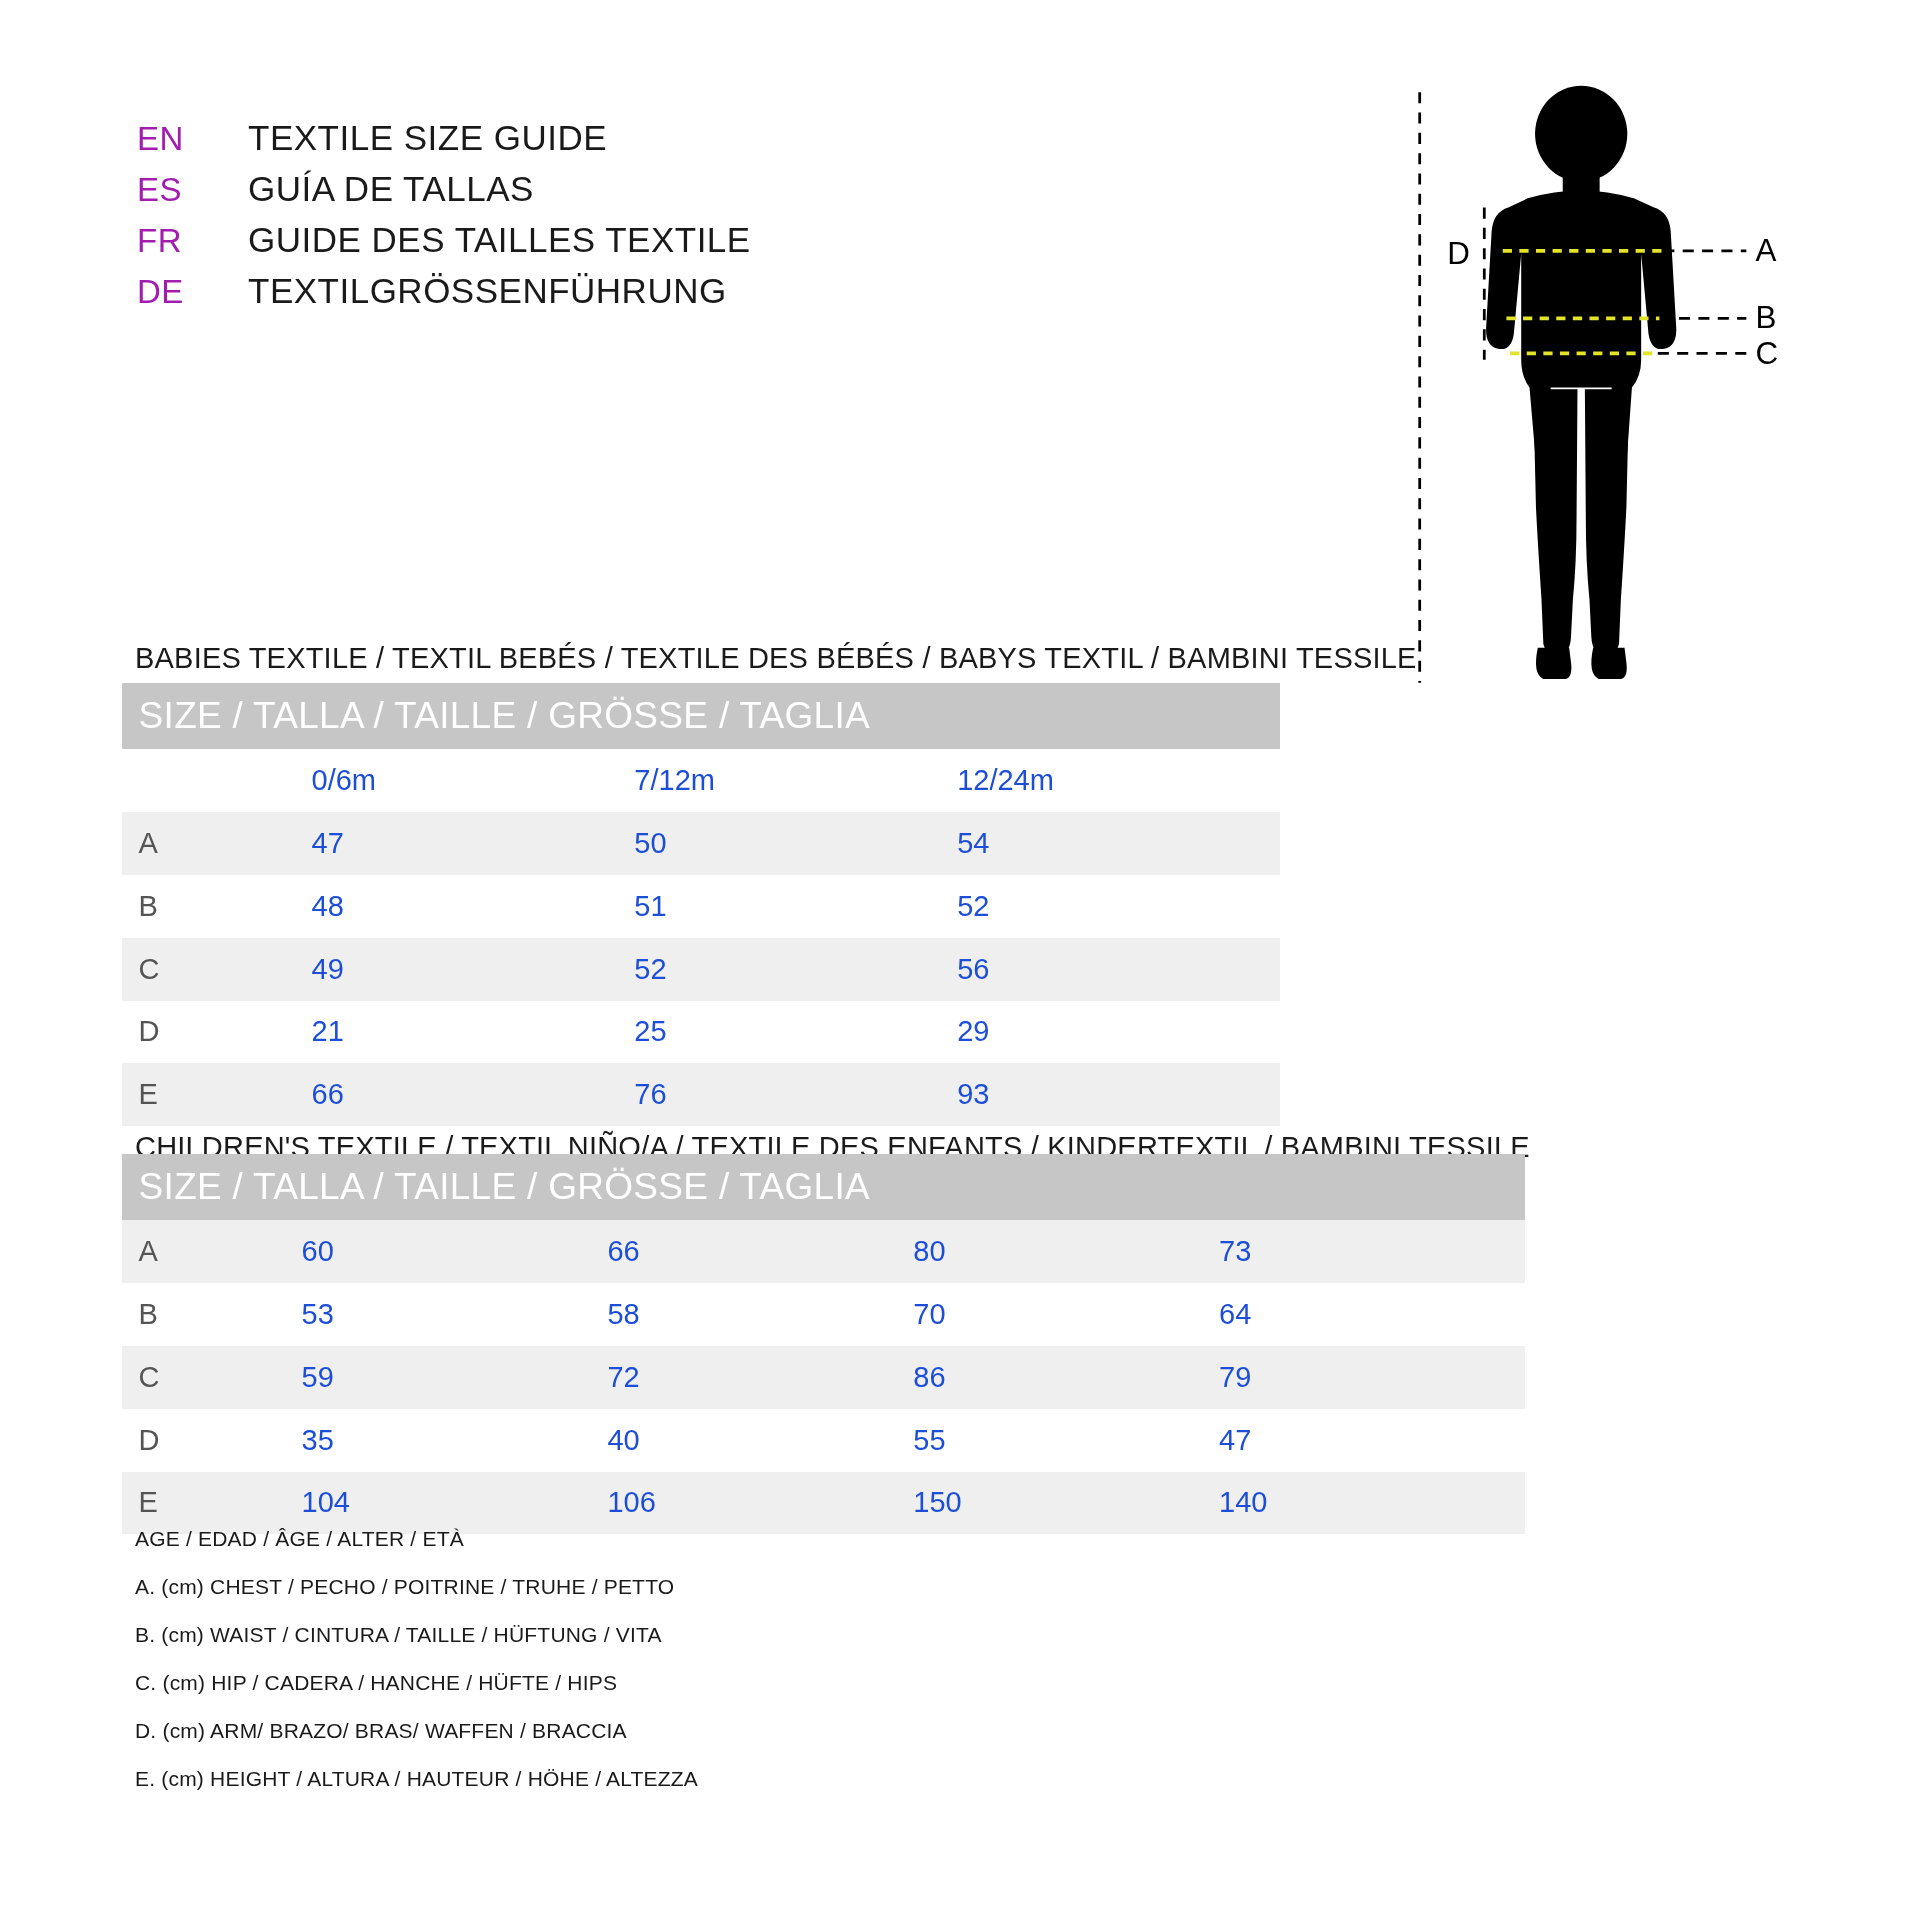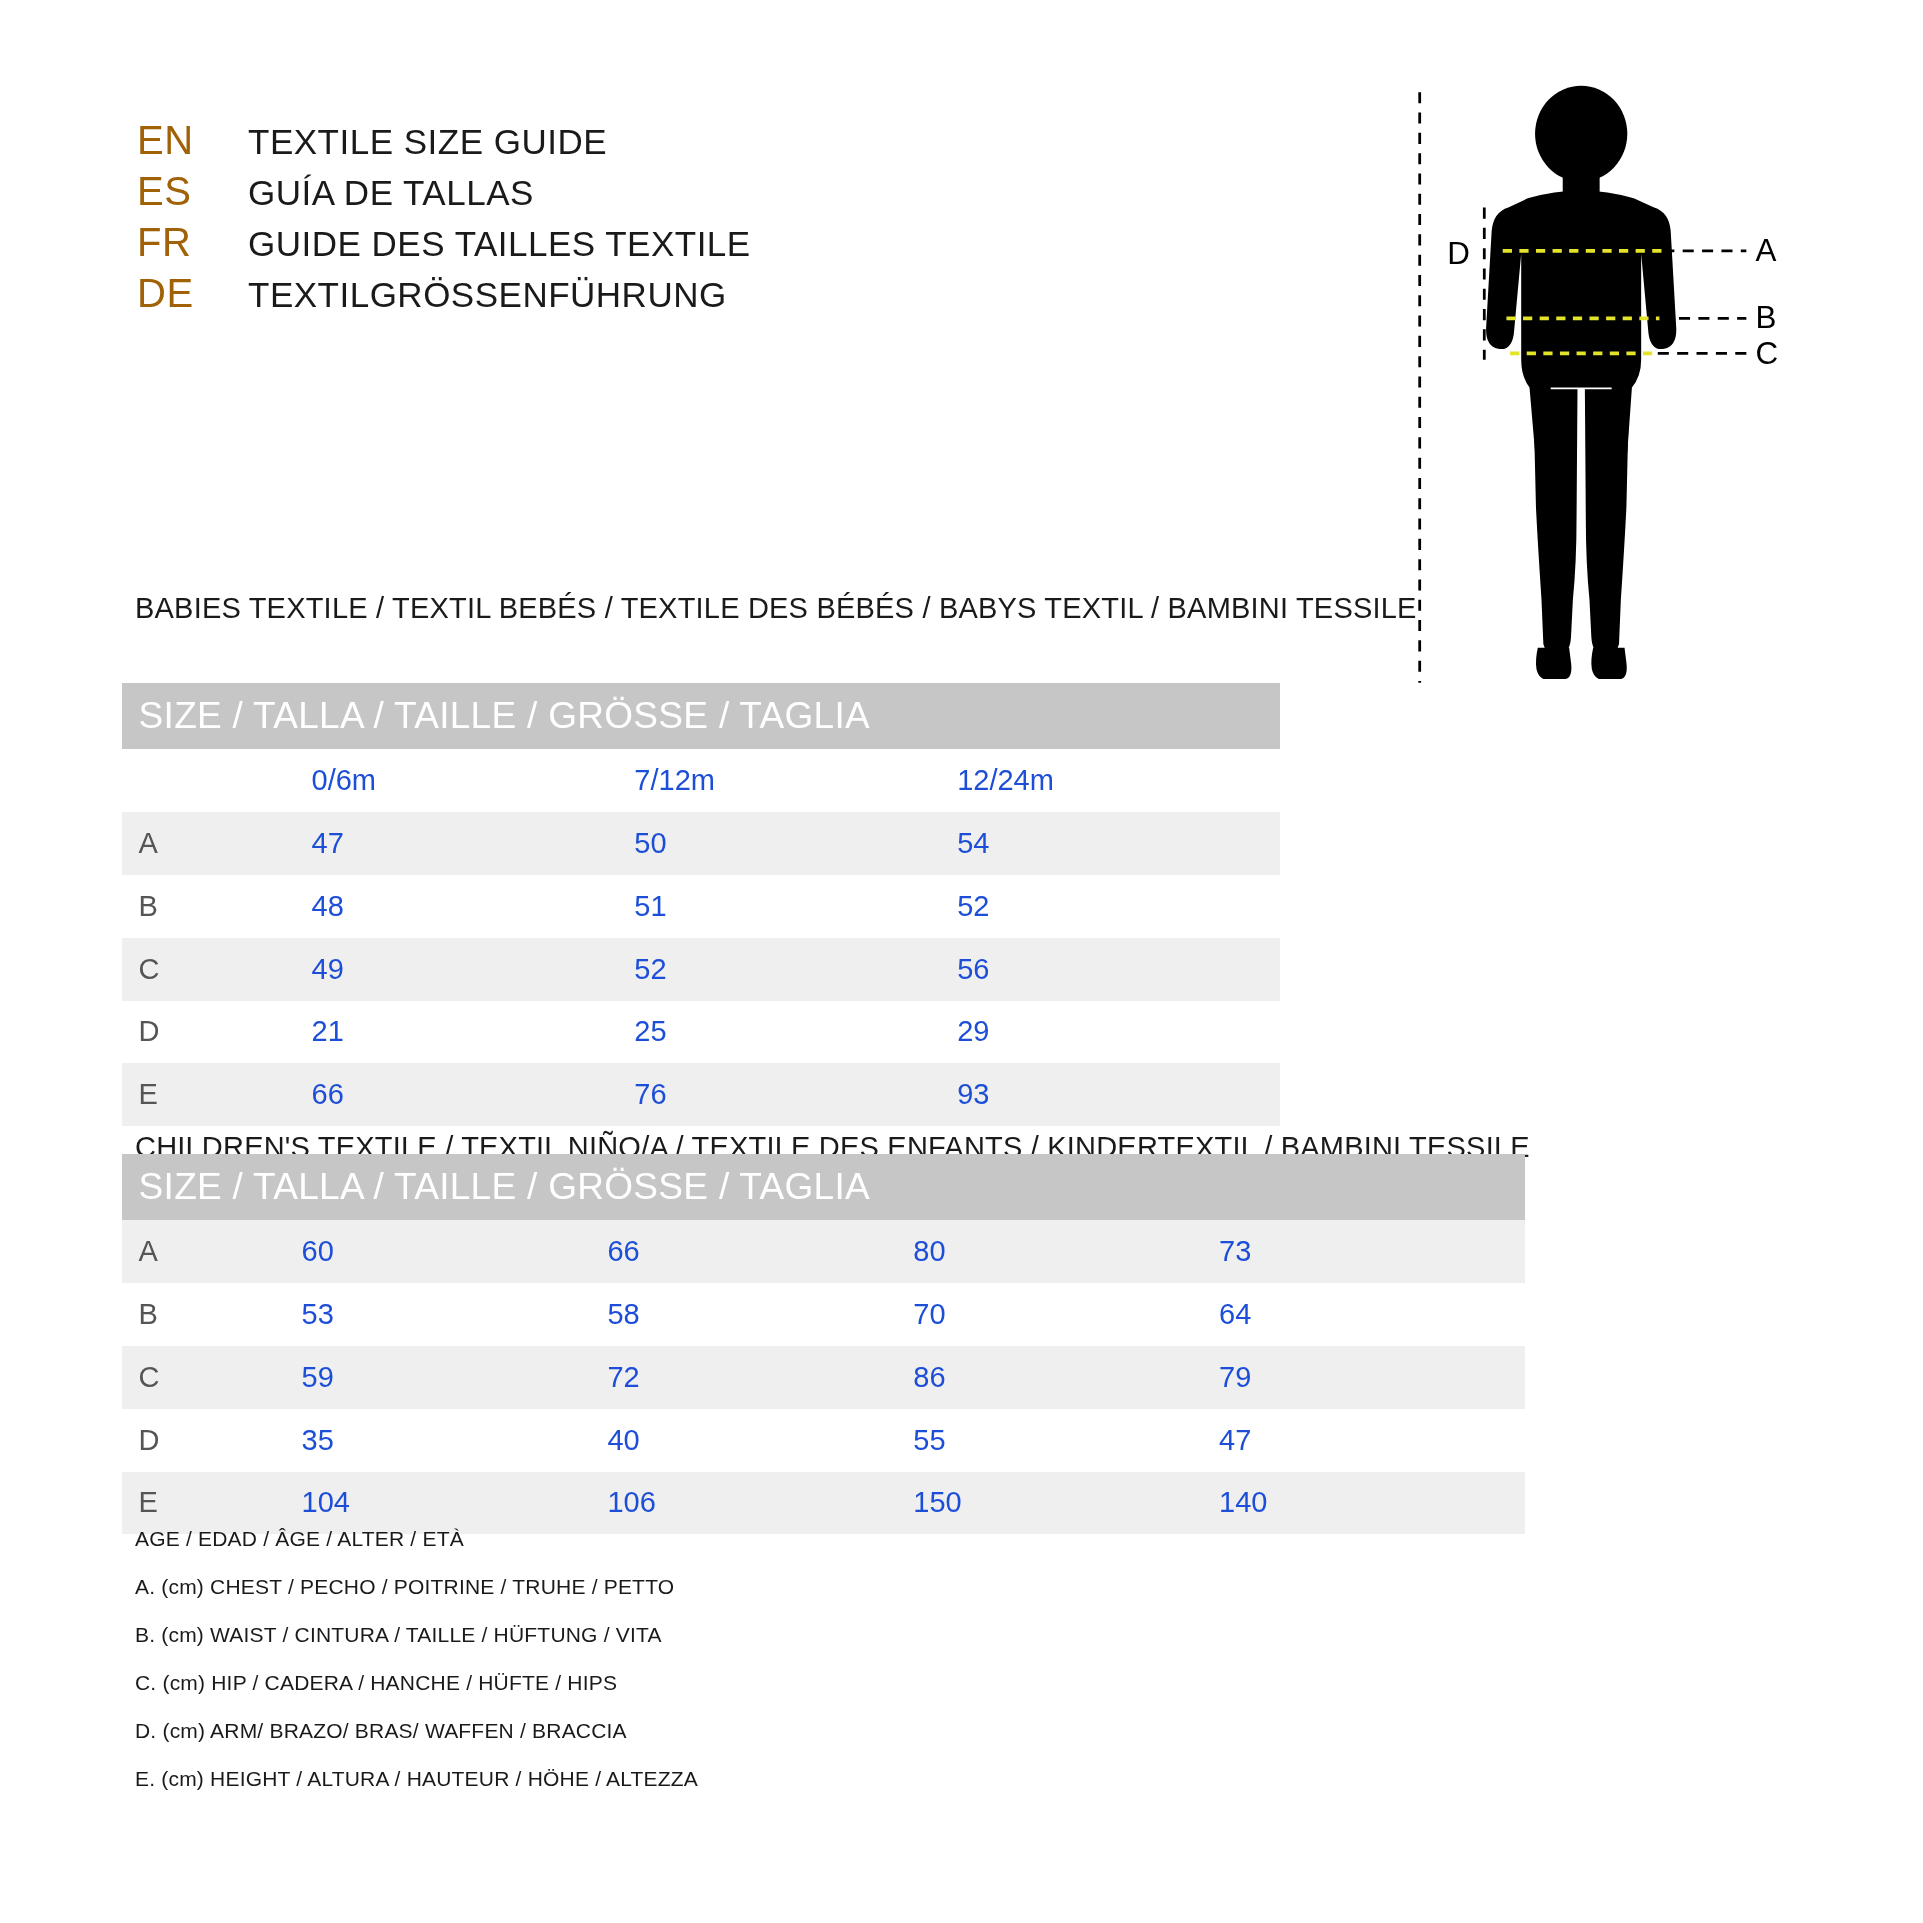--- a/index.html
+++ b/index.html
@@ -23,23 +23,23 @@
     top: 118px;
     width: 831px;
   }
   .title-row {
     display: flex;
     align-items: baseline;
     height: 51px;
   }
   .title-lang {
     width: 111px;
-    font-size: 40px;
+    font-size: 33px;
     letter-spacing: 0.5px;
-    color: #a16207;
+    color: #a21caf;
   }
   .title-text {
     font-size: 35px;
     letter-spacing: 0.5px;
     color: #1a1a1a;
     white-space: nowrap;
   }
 
   
   .figure-area {
@@ -52,21 +52,21 @@
   .fig-svg { display: block; }
 
   
   .section-heading {
     position: absolute;
     font-size: 29px;
     color: #1a1a1a;
     white-space: nowrap;
     letter-spacing: 0.2px;
   }
-  #babies-heading { left: 135px; top: 592px; text-align: right; }
+  #babies-heading { left: 135px; top: 642px; text-align: right; }
   #children-heading { left: 135px; top: 1131px; }
 
   
   .size-table {
     position: absolute;
     border-collapse: collapse;
     font-size: 29px;
     color: #555555;
   }
   #babies-table { left: 122px; top: 683px; width: 1158px; }

